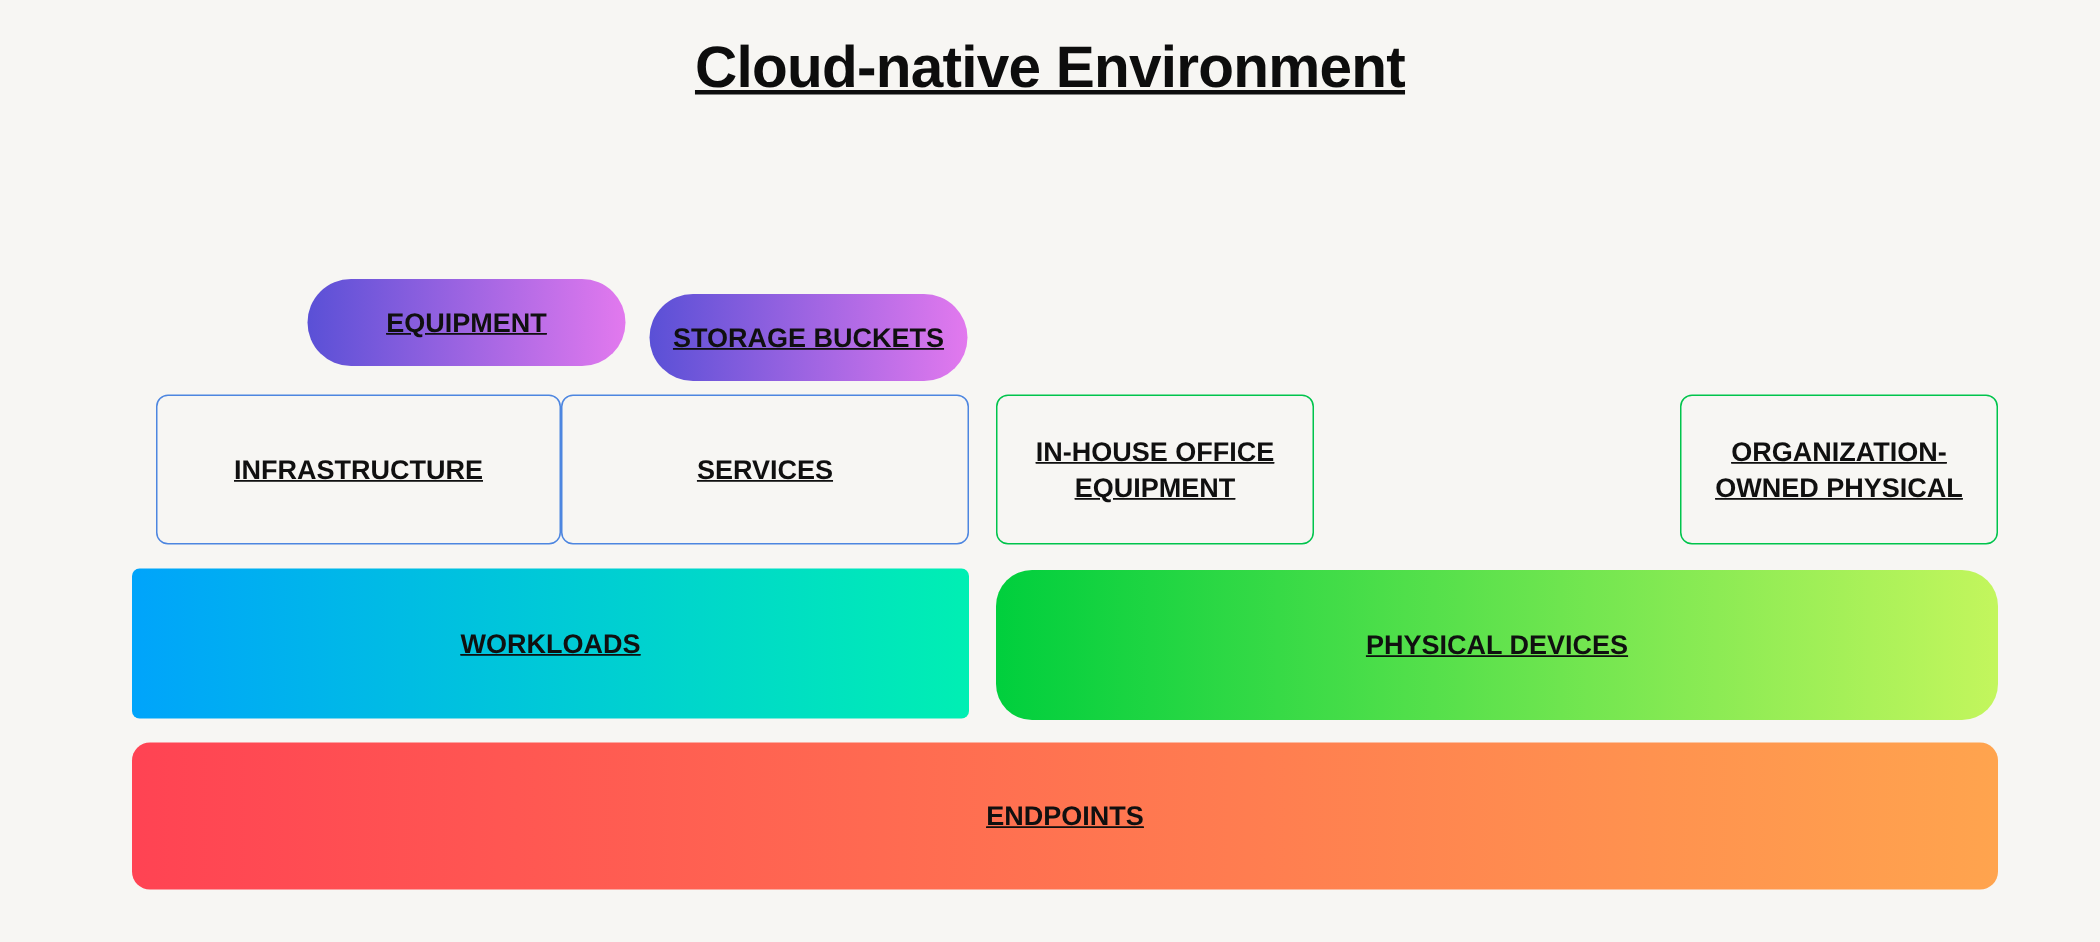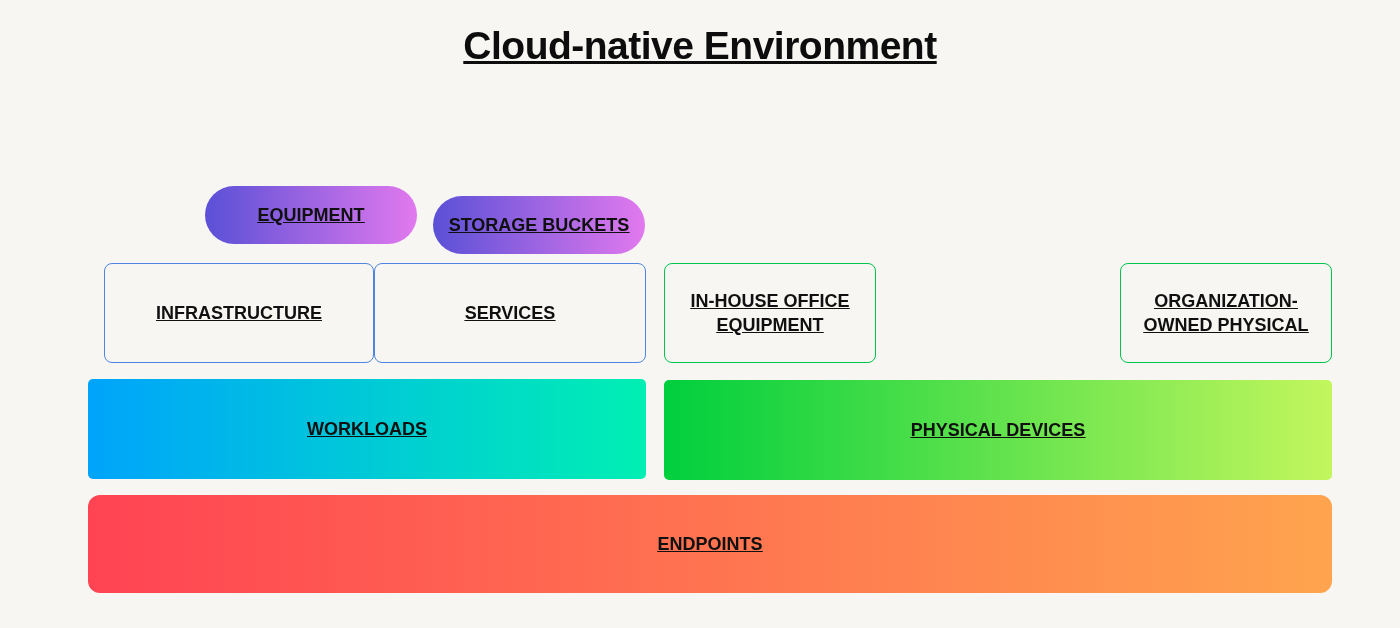--- a/index.html
+++ b/index.html
@@ -69,20 +69,21 @@
     display: flex; align-items: center; justify-content: center;
     border-radius: 5px;
   }
   .bar-workloads {
     left: 88px; top: 379px; width: 558px; height: 100px;
     background: linear-gradient(90deg, #00a4fb 0%, #00efb3 100%);
   }
   .bar-physical {
     left: 664px; top: 380px; width: 668px; height: 100px;
     background: linear-gradient(90deg, #00cf3d 0%, #c3f65d 100%);
+    border-radius: 24px;
   }
   .bar-endpoints {
     left: 88px; top: 495px; width: 1244px; height: 98px;
     background: linear-gradient(90deg, #ff4353 0%, #ffa44e 100%);
     border-radius: 12px;
   }
 </style>
 </head>
 <body>
 

